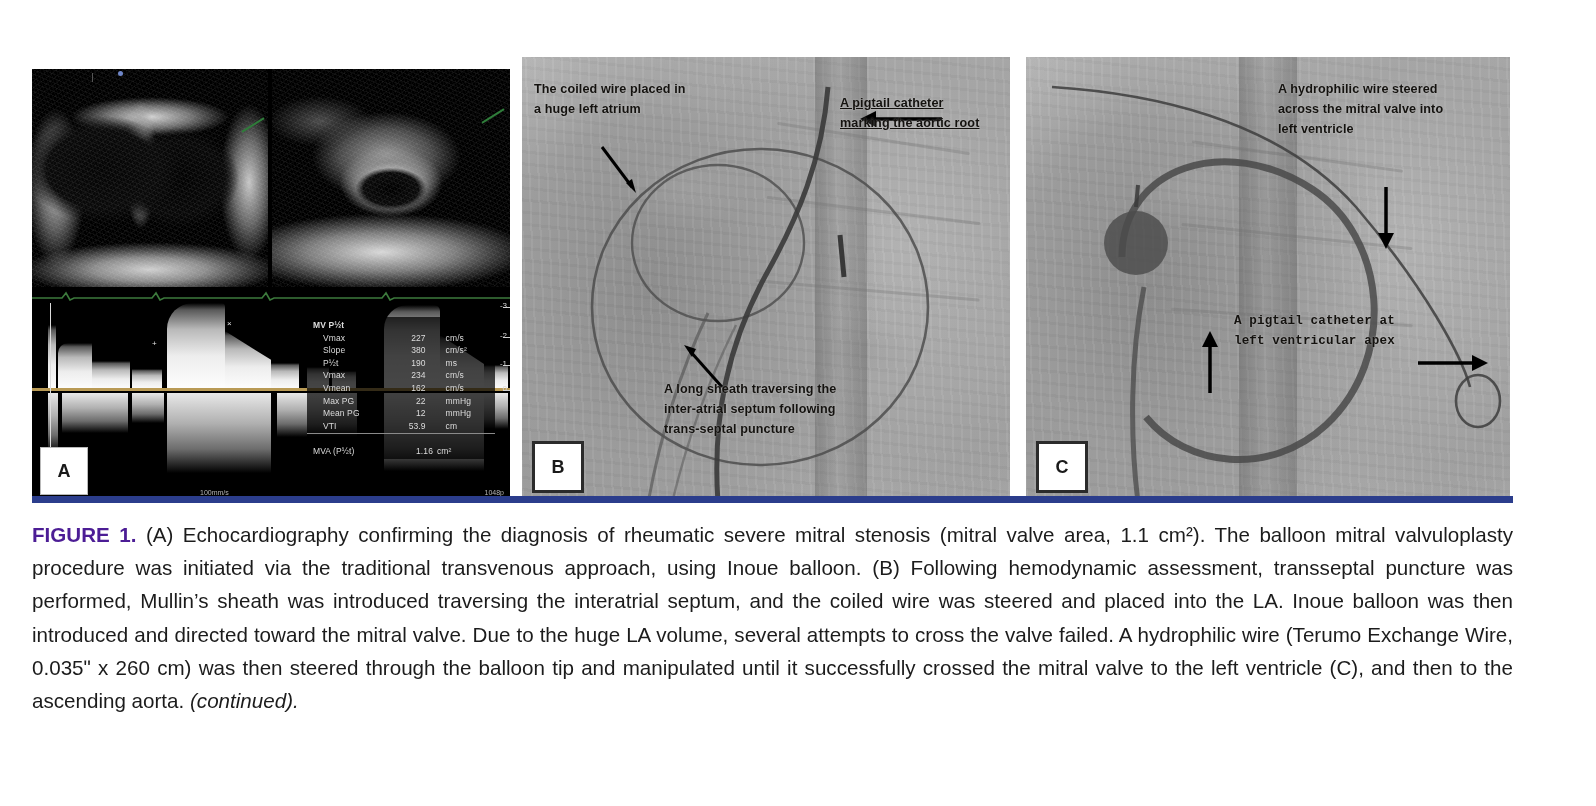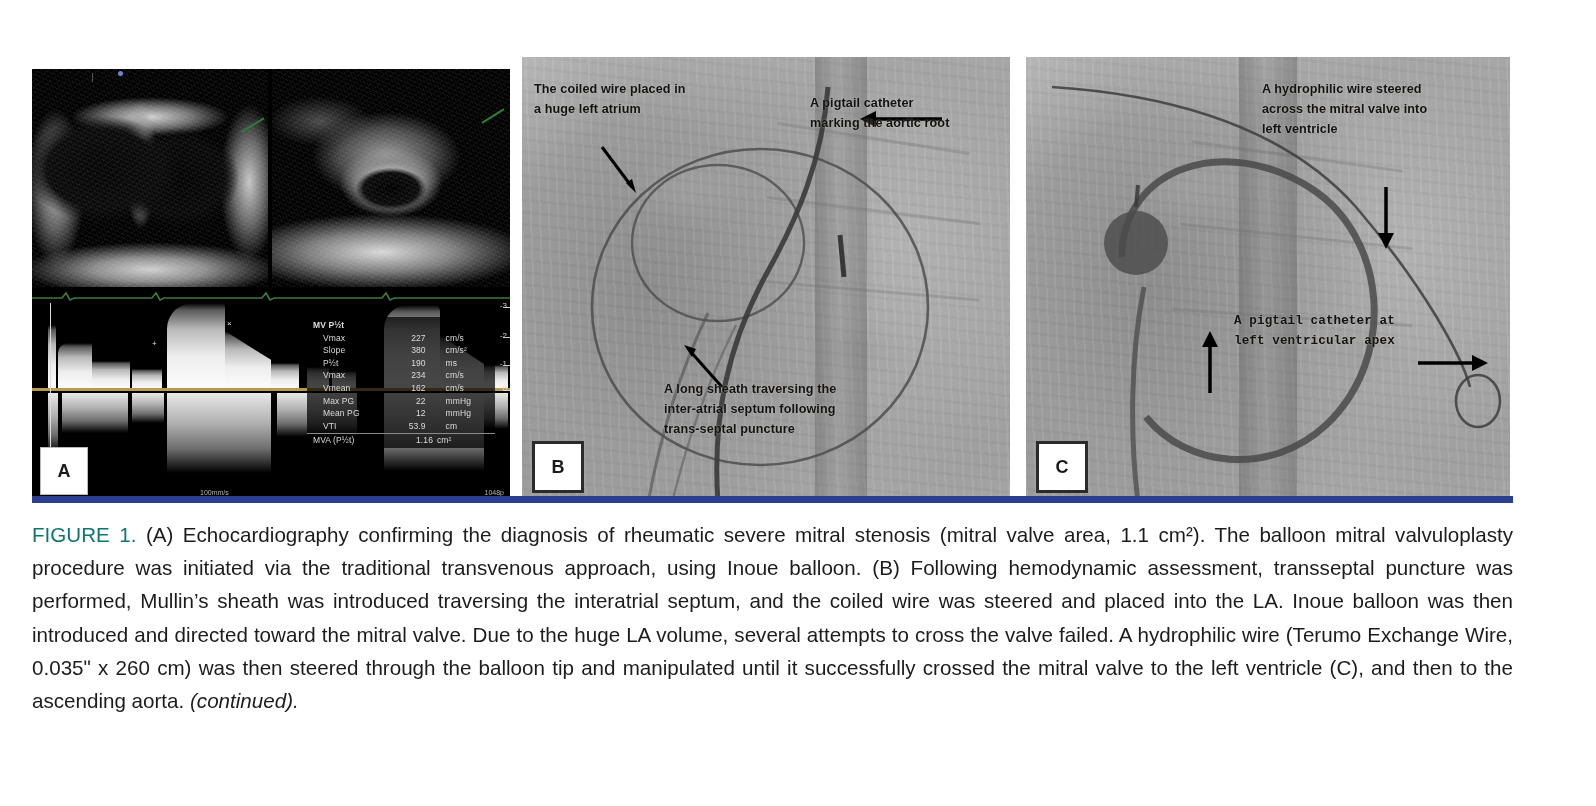--- a/index.html
+++ b/index.html
@@ -176,21 +176,21 @@
   #dop-measures .m-row .m-lab { width: 62px; }
   #dop-measures .m-row .m-val {
     width: 46px;
     text-align: right;
     padding-right: 20px;
   }
   #dop-measures .m-row .m-unit { width: 52px; }
   #dop-measures .m-foot {
     margin-top: 1px;
     border-top: 1px solid #8a8a8a;
-    padding: 0 0 1px 6px;
+    padding: 11px 0 1px 6px;
     display: flex;
   }
   #dop-measures .m-foot .f-lab { width: 86px; }
   #dop-measures .m-foot .f-val { width: 34px; text-align: right; padding-right: 4px;}
   .dop-corner {
     position: absolute;
     color: #b5b5b5;
     font-size: 7px;
   }
   .dop-marker {
@@ -306,22 +306,22 @@
     top: 518px;
     width: 1481px;
     font-family: "Liberation Sans", sans-serif;
     font-size: 20.6px;
     line-height: 33.2px;
     color: #1c1c1c;
     text-align: justify;
     text-justify: inter-word;
   }
   #caption-label {
-    color: #0f766e;
-    font-weight: normal;
+    color: #4c1d95;
+    font-weight: bold;
     margin-top: 46px;
   }
   #caption .cont {
     font-style: italic;
   }
 </style>
 </head>
 <body>
 
 <div id="figure-root">
@@ -478,21 +478,21 @@
 
         <line x1="420" y1="62" x2="348" y2="62" stroke="#000" stroke-width="3.5"></line>
         <polygon points="338,62 354,54 354,70" fill="#000"></polygon>
 
         <line x1="200" y1="330" x2="168" y2="294" stroke="#000" stroke-width="3"></line>
         <polygon points="162,288 174,292 170,300" fill="#000"></polygon>
       </svg>
 
       <div class="anno" style="left:12px;top:22px;">The coiled wire placed in
 a huge left atrium</div>
-      <div class="anno" style="left:288px;top:36px;">A pigtail catheter
+      <div class="anno" style="left:318px;top:36px;text-decoration:underline;">A pigtail catheter
 marking the aortic root</div>
       <div class="anno" style="left:142px;top:322px;">A long sheath traversing the
 inter-atrial septum following
 trans-septal puncture</div>
 
       <div class="panel-letter" id="letter-b">B</div>
     </div>
 
     <div class="panel" id="panel-c">
       <div class="fluoro-bg"></div>
@@ -518,21 +518,21 @@
         <line x1="360" y1="130" x2="360" y2="182" stroke="#000" stroke-width="3.5"></line>
         <polygon points="360,192 352,176 368,176" fill="#000"></polygon>
 
         <line x1="184" y1="336" x2="184" y2="284" stroke="#000" stroke-width="3.5"></line>
         <polygon points="184,274 176,290 192,290" fill="#000"></polygon>
 
         <line x1="392" y1="306" x2="452" y2="306" stroke="#000" stroke-width="3.5"></line>
         <polygon points="462,306 446,298 446,314" fill="#000"></polygon>
       </svg>
 
-      <div class="anno" style="left:236px;top:22px;">A hydrophilic wire steered
+      <div class="anno" style="left:252px;top:22px;">A hydrophilic wire steered
 across the mitral valve into
 left ventricle</div>
       <div class="anno" style="left:208px;top:254px;font-family:Liberation Mono, monospace;">A pigtail catheter at
 left ventricular apex</div>
 
       <div class="panel-letter" id="letter-c">C</div>
     </div>
 
   </div>
 

